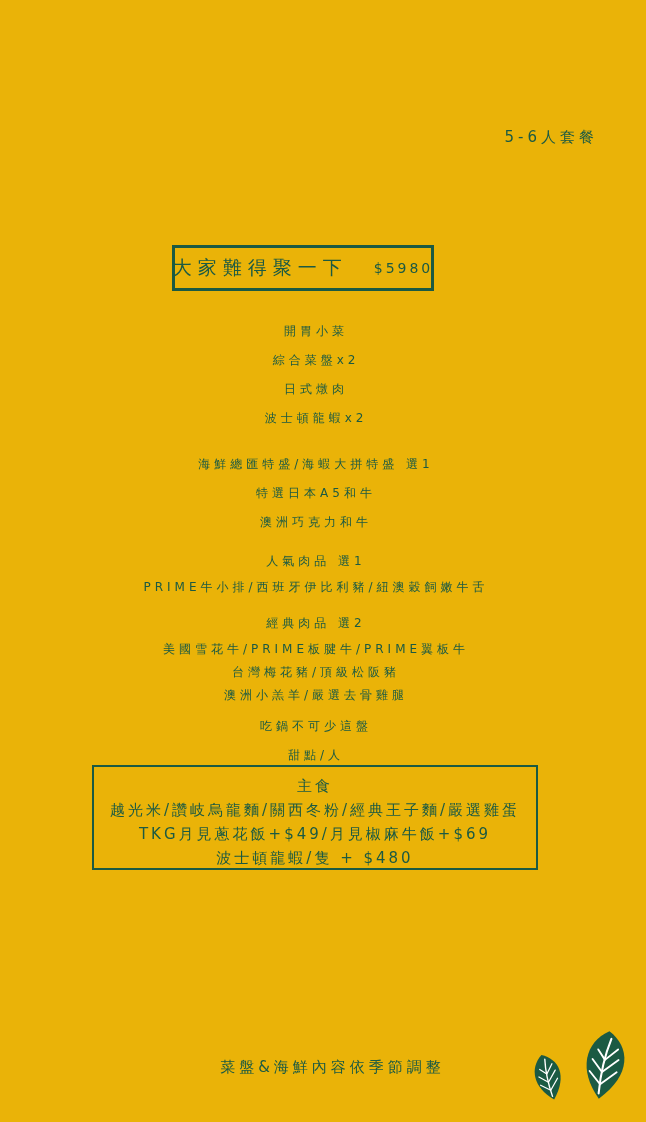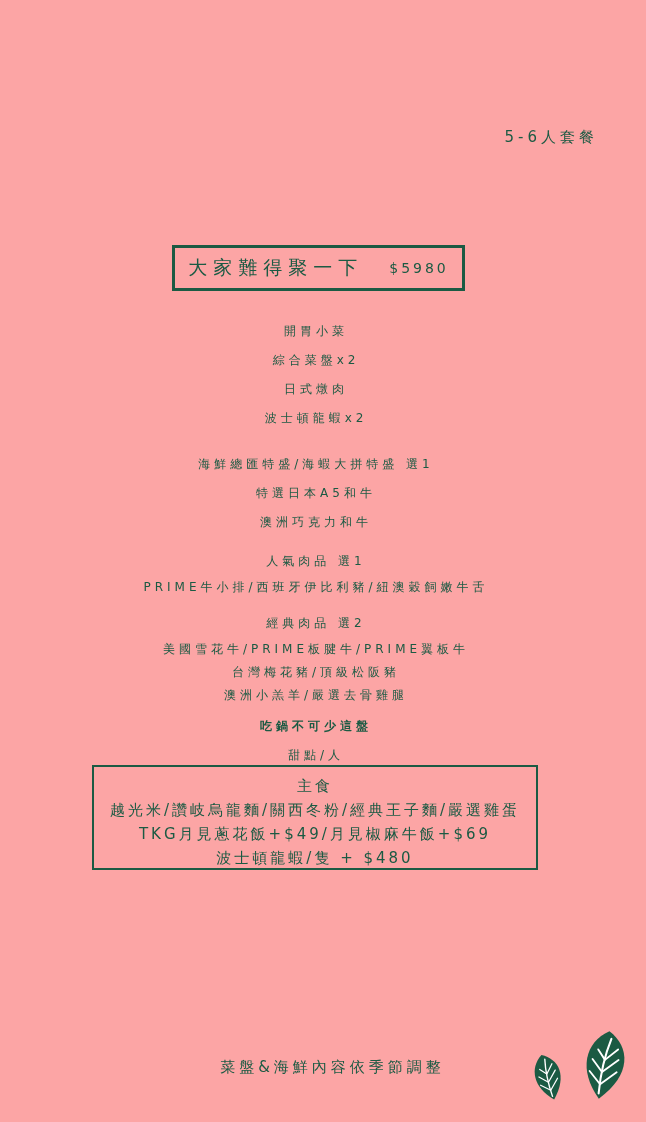--- a/index.html
+++ b/index.html
@@ -1,38 +1,38 @@
 <!DOCTYPE html>
 <html><head>
 <meta charset="utf-8">
 <style>
   * { margin: 0; padding: 0; box-sizing: border-box; }
   html,body { background:#ffffff; }
   .page {
     position: relative;
     width: 646px;
     height: 1122px;
-    background: #fca5a5;
+    background: #eab308;
     overflow: hidden;
     font-family: "DejaVu Sans", "Liberation Sans", sans-serif;
     color: #1b5a43;
   }
   .serving-label {
     position: absolute;
     top: 128px;
     right: 48px;
     font-size: 15px;
     letter-spacing: 4px;
     white-space: nowrap;
   }
   .title-box {
     position: absolute;
     left: 172px;
     top: 245px;
-    width: 293px;
+    width: 262px;
     height: 46px;
     border: 3px solid #1b5a43;
     display: flex;
     align-items: center;
     justify-content: center;
     gap: 26px;
     white-space: nowrap;
   }
   .title-box .t { font-size: 19px; letter-spacing: 6px; }
   .title-box .p { font-size: 14px; letter-spacing: 3px; }
@@ -44,21 +44,21 @@
     text-align: center;
   }
   .line {
     height: 29px;
     line-height: 29px;
     font-size: 12px;
     letter-spacing: 4px;
     white-space: nowrap;
   }
   .line.tight { height: 23px; line-height: 23px; }
-  .line.mt5  { margin-top: 5px; font-weight: bold; }
+  .line.mt5  { margin-top: 5px; }
   .line.mt6  { margin-top: 17px; }
   .line.mt10 { margin-top: 10px; }
   .staple-box {
     position: absolute;
     left: 92px;
     top: 765px;
     width: 446px;
     height: 105px;
     border: 2px solid #1b5a43;
     text-align: center;

